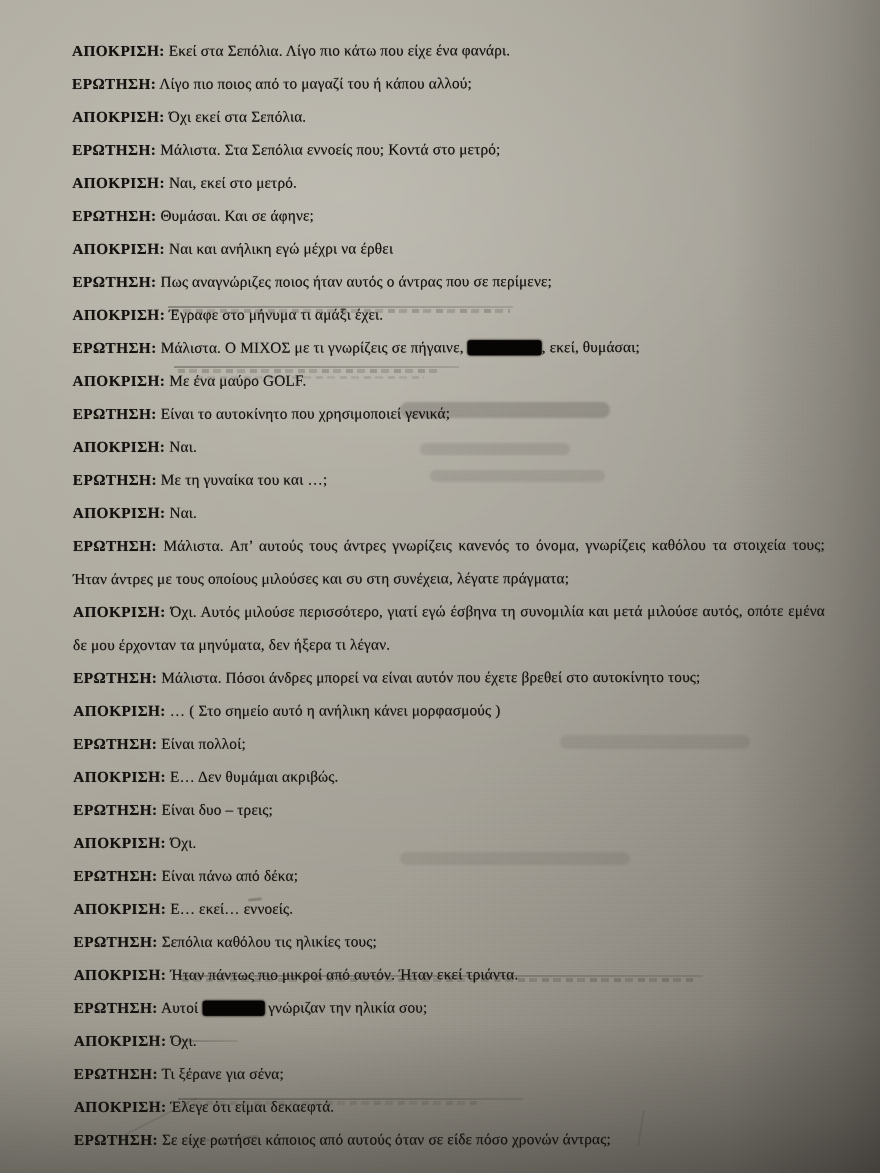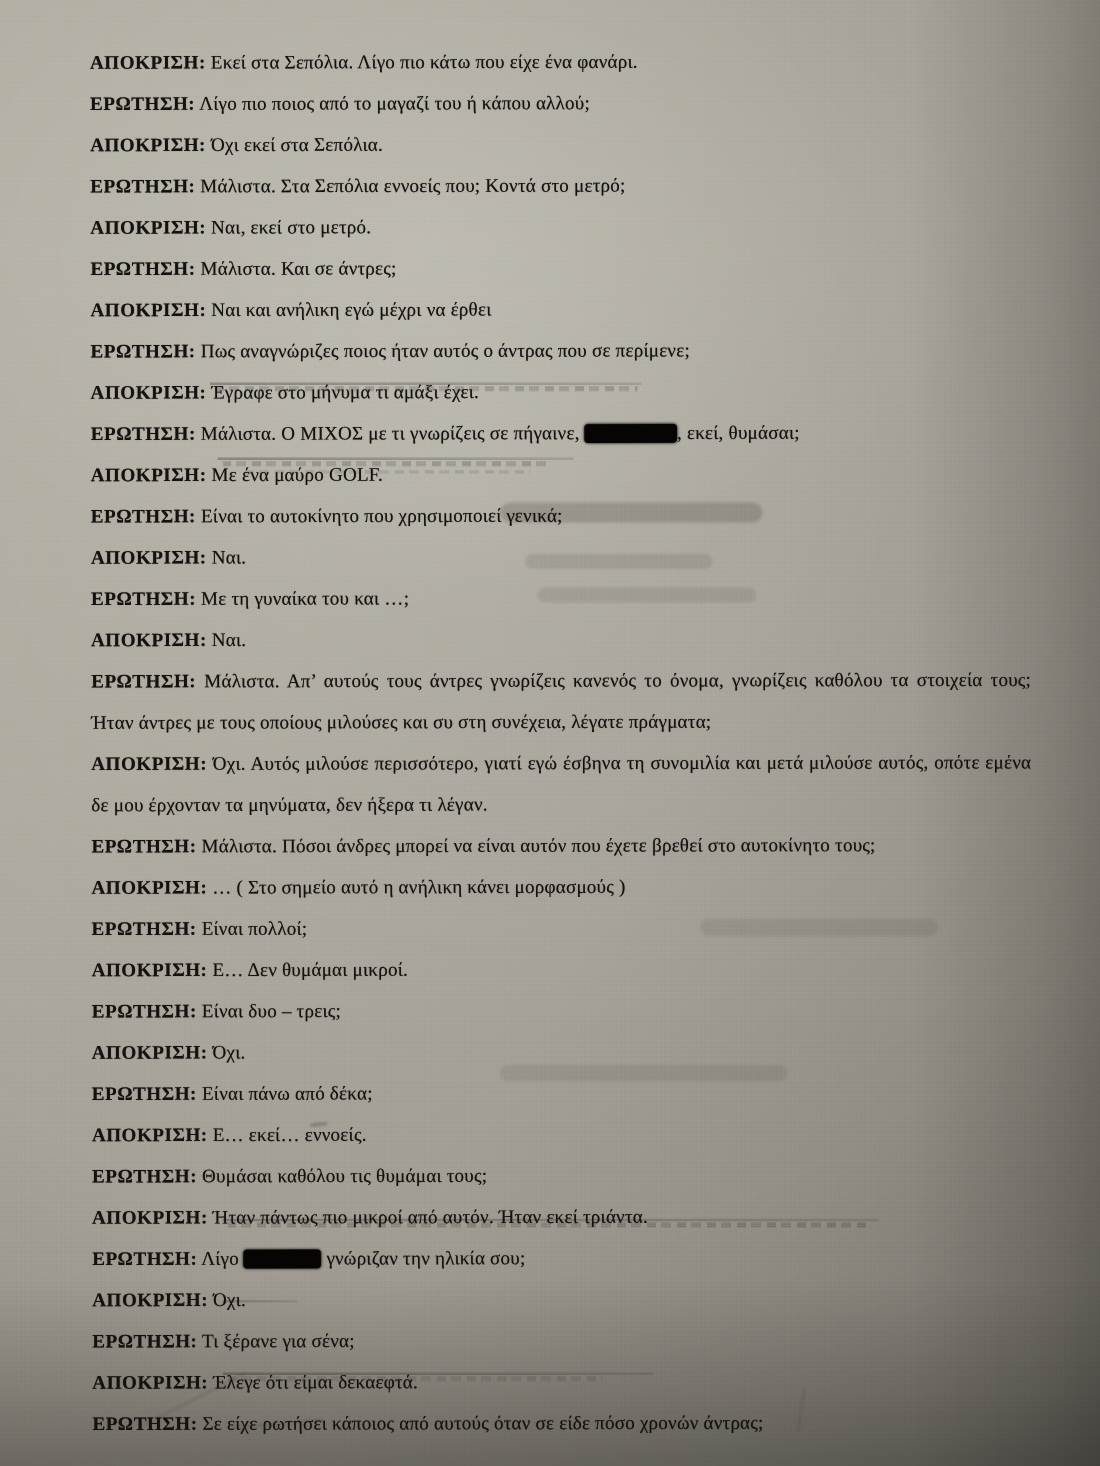--- a/index.html
+++ b/index.html
@@ -166,21 +166,21 @@
       <span class="txt">Μάλιστα. Στα Σεπόλια εννοείς που; Κοντά στο μετρό;</span>
     </div>
 
     <div class="ln">
       <span class="spk">ΑΠΟΚΡΙΣΗ:</span>
       <span class="txt">Ναι, εκεί στο μετρό.</span>
     </div>
 
     <div class="ln">
       <span class="spk">ΕΡΩΤΗΣΗ:</span>
-      <span class="txt">Μάλιστα. Και σε άντρες;</span>
+      <span class="txt">Θυμάσαι. Και σε άφηνε;</span>
     </div>
 
     <div class="ln">
       <span class="spk">ΑΠΟΚΡΙΣΗ:</span>
       <span class="txt">Ναι και ανήλικη εγώ μέχρι να έρθει</span>
     </div>
 
     <div class="ln">
       <span class="spk">ΕΡΩΤΗΣΗ:</span>
       <span class="txt">Πως αναγνώριζες ποιος ήταν αυτός ο άντρας που σε περίμενε;</span>
@@ -241,21 +241,21 @@
       <span class="txt">… ( Στο σημείο αυτό η ανήλικη κάνει μορφασμούς )</span>
     </div>
 
     <div class="ln">
       <span class="spk">ΕΡΩΤΗΣΗ:</span>
       <span class="txt">Είναι πολλοί;</span>
     </div>
 
     <div class="ln">
       <span class="spk">ΑΠΟΚΡΙΣΗ:</span>
-      <span class="txt">Ε… Δεν θυμάμαι μικροί.</span>
+      <span class="txt">Ε… Δεν θυμάμαι ακριβώς.</span>
     </div>
 
     <div class="ln">
       <span class="spk">ΕΡΩΤΗΣΗ:</span>
       <span class="txt">Είναι δυο – τρεις;</span>
     </div>
 
     <div class="ln">
       <span class="spk">ΑΠΟΚΡΙΣΗ:</span>
       <span class="txt">Όχι.</span>
@@ -266,31 +266,31 @@
       <span class="txt">Είναι πάνω από δέκα;</span>
     </div>
 
     <div class="ln">
       <span class="spk">ΑΠΟΚΡΙΣΗ:</span>
       <span class="txt">Ε… εκεί… εννοείς.</span>
     </div>
 
     <div class="ln">
       <span class="spk">ΕΡΩΤΗΣΗ:</span>
-      <span class="txt">Θυμάσαι καθόλου τις θυμάμαι τους;</span>
+      <span class="txt">Σεπόλια καθόλου τις ηλικίες τους;</span>
     </div>
 
     <div class="ln">
       <span class="spk">ΑΠΟΚΡΙΣΗ:</span>
       <span class="txt">Ήταν πάντως πιο μικροί από αυτόν. Ήταν εκεί τριάντα.</span>
     </div>
 
     <div class="ln">
       <span class="spk">ΕΡΩΤΗΣΗ:</span>
-      <span class="txt">Λίγο </span><span class="redact" style="width:62px;height:15px;"></span><span class="txt"> γνώριζαν την ηλικία σου;</span>
+      <span class="txt">Αυτοί </span><span class="redact" style="width:62px;height:15px;"></span><span class="txt"> γνώριζαν την ηλικία σου;</span>
     </div>
 
     <div class="ln">
       <span class="spk">ΑΠΟΚΡΙΣΗ:</span>
       <span class="txt">Όχι.</span>
     </div>
 
     <div class="ln">
       <span class="spk">ΕΡΩΤΗΣΗ:</span>
       <span class="txt">Τι ξέρανε για σένα;</span>

